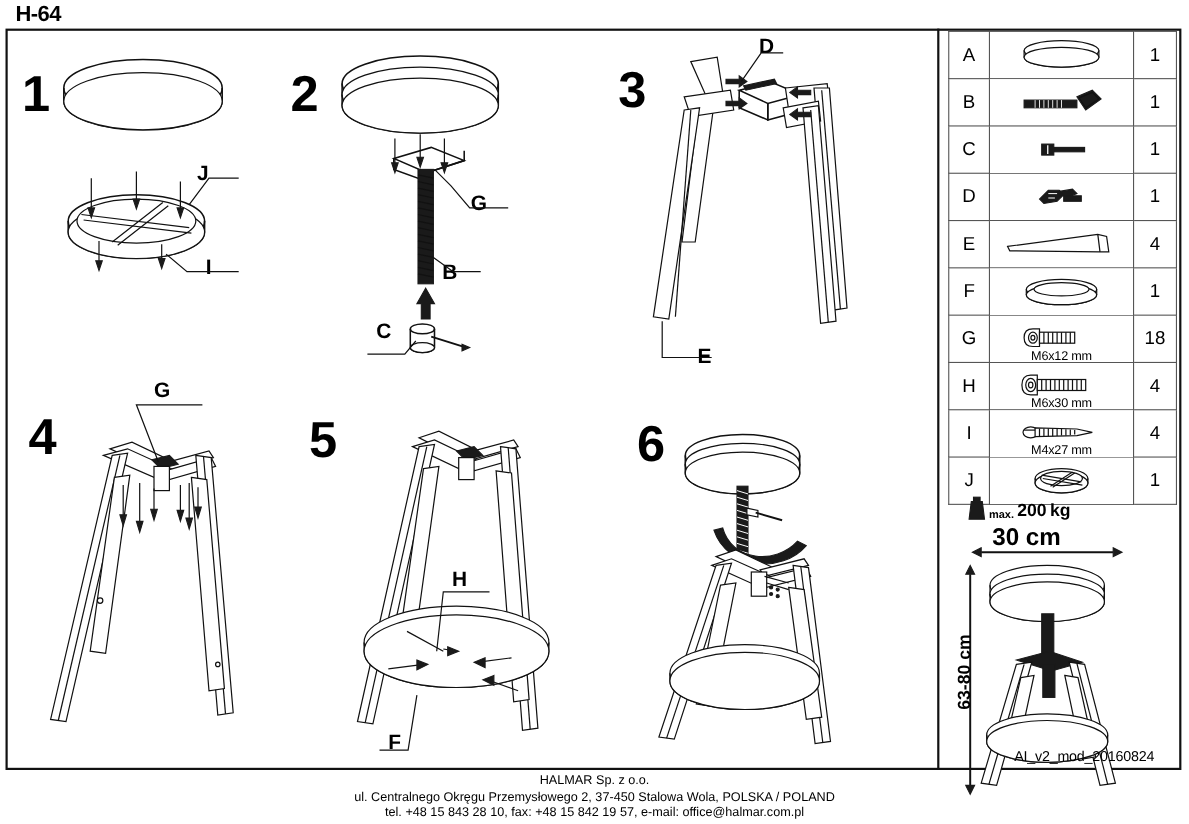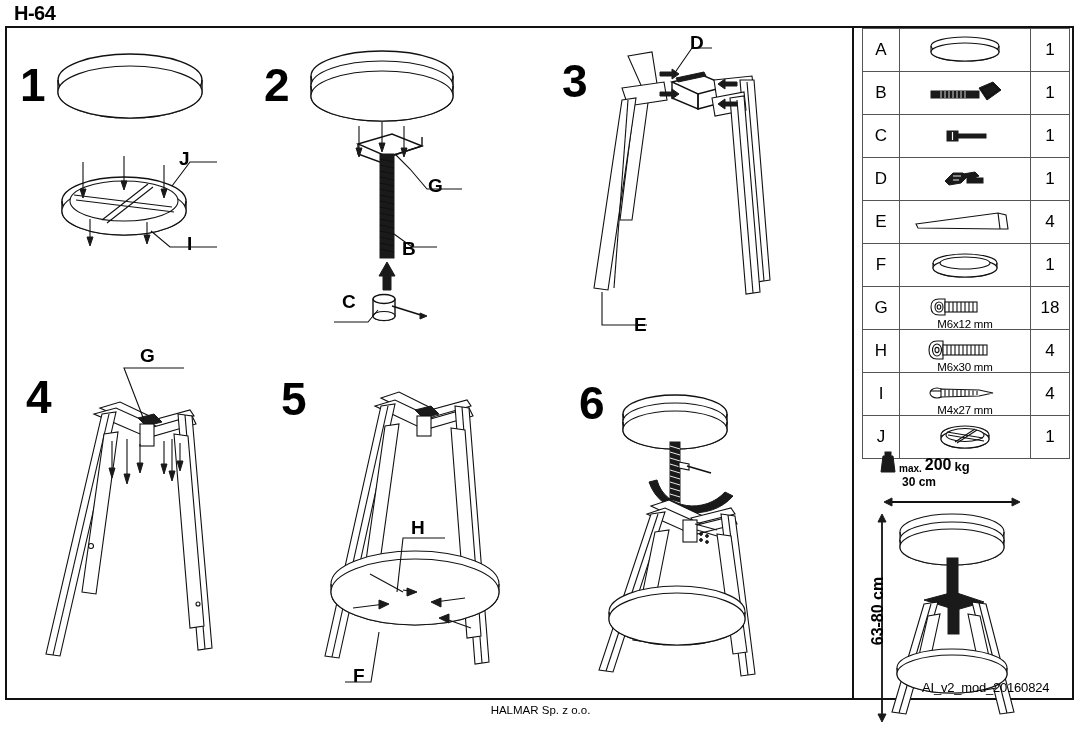--- a/index.html
+++ b/index.html
@@ -119,27 +119,27 @@
   #load-row {
     position: absolute;
     left: 18px;
     top: 0px;
     display: flex;
     align-items: flex-end;
     gap: 3px;
   }
   #load-max  { font-size: 10px; font-weight: bold; }
   #load-val  { font-size: 16px; font-weight: bold; }
-  #load-unit { font-size: 13px; font-weight: bold; }
+  #load-unit { font-size: 16px; font-weight: bold; }
 
   #width-label {
     position: absolute;
     left: 40px;
     top: 23px;
-    font-size: 12px;
+    font-size: 22px;
     font-weight: bold;
   }
   #height-label {
     position: absolute;
     left: -18px;
     top: 150px;
     font-size: 16px;
     font-weight: bold;
     transform: rotate(-90deg);
     transform-origin: center;
@@ -596,13 +596,15 @@
     <path class="ln-t" d="M35,176 L35,182 A55,19 0 0 0 145,182 L145,176"></path>
     <ellipse class="fill-w-t" cx="90" cy="182" rx="55" ry="19"></ellipse>
   </svg>
 
   <div id="height-label">63-80 cm</div>
   <div id="doc-code">AI_v2_mod_20160824</div>
 </div>
 
 <div id="footer">
   <div>HALMAR Sp. z o.o.</div>
+  <div>ul. Centralnego Okręgu Przemysłowego 2, 37-450 Stalowa Wola, POLSKA / POLAND</div>
+  <div>tel. +48 15 843 28 10, fax: +48 15 842 19 57, e-mail: office@halmar.com.pl</div>
 </div>
 
 </body></html>

